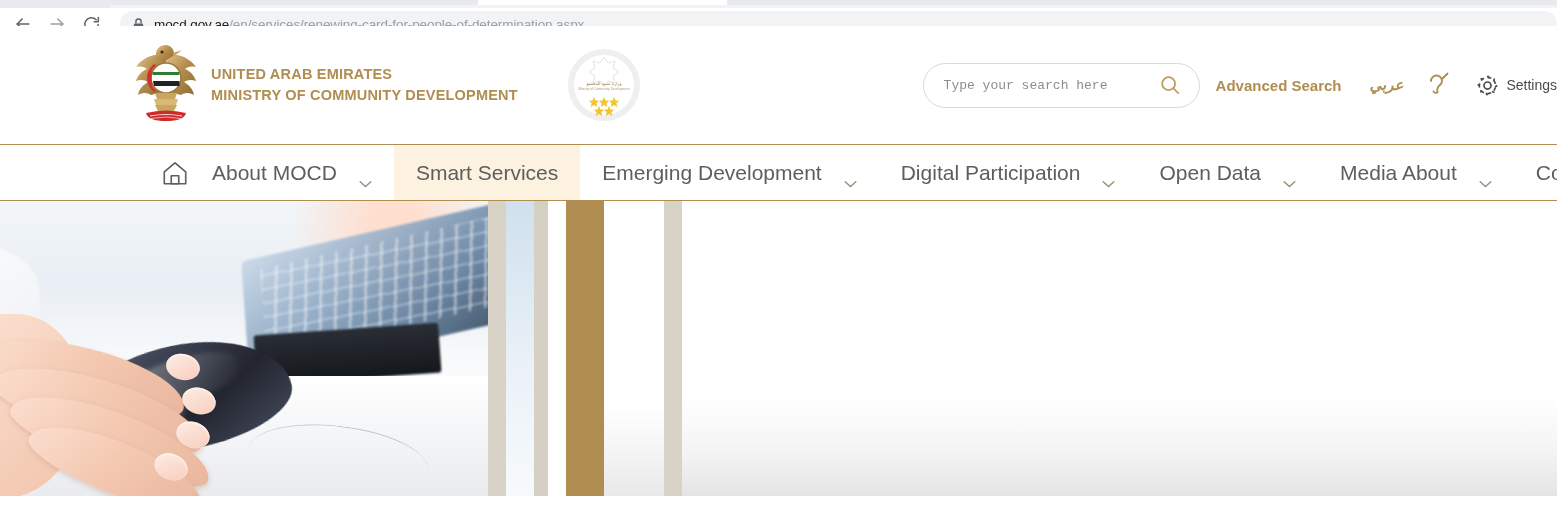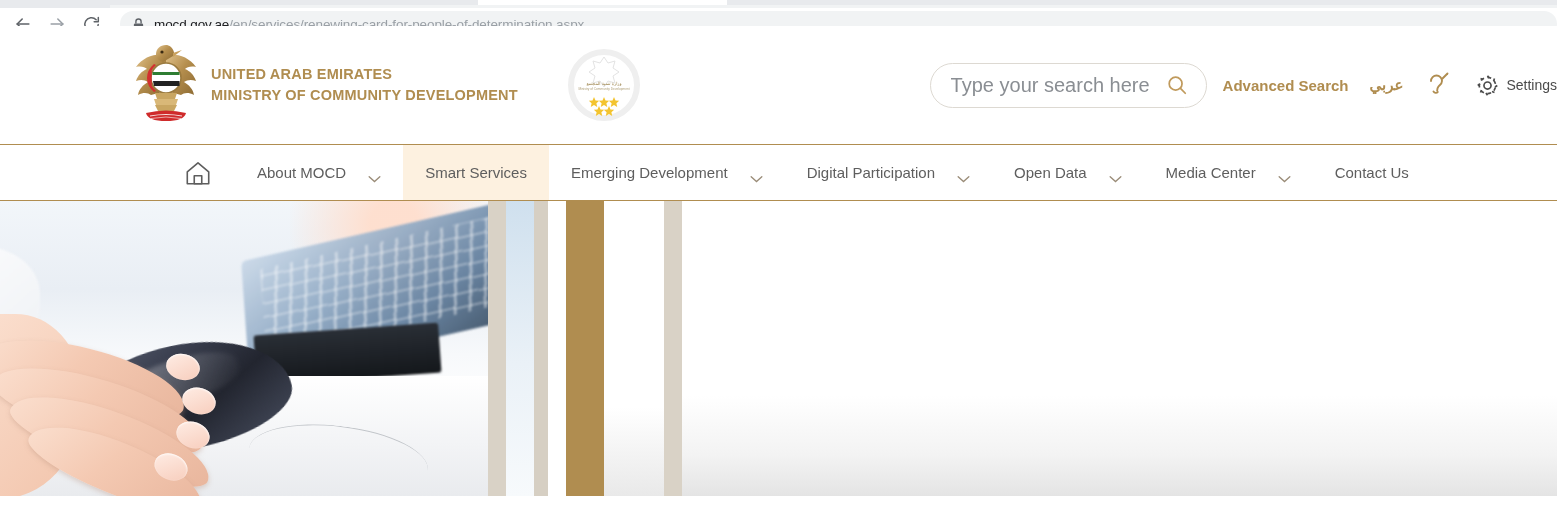--- a/index.html
+++ b/index.html
@@ -83,33 +83,33 @@
     display:flex; align-items:center;
   }
   .searchbox {
     width:277px; height:45px;
     border:1px solid #ddd9d2; border-radius:23px;
     display:flex; align-items:center; padding:0 18px 0 20px;
     background:#fff;
   }
   .searchbox input {
     border:none; outline:none; background:transparent;
-    font-family:Liberation Sans, sans-serif;
-    font-size:20px; color:#5f6368; flex:1 1 auto; min-width:0;
+    font-family:Liberation Mono, monospace;
+    font-size:13px; color:#5f6368; flex:1 1 auto; min-width:0;
   }
   .searchbox input::placeholder { color:#8a8e93; }
   .search-ico { width:22px; height:22px; flex:0 0 auto; }
 
   .adv-search {
     margin-left:16px; color:#b08d50; font-weight:bold; font-size:15px;
     white-space:nowrap; cursor:pointer;
   }
   .lang-ar {
-    margin-left:21px; color:#b08d50; font-weight:bold; font-size:15px;
-    white-space:nowrap; cursor:pointer;
+    margin-left:28px; color:#b08d50; font-weight:bold; font-size:15px;
+    white-space:nowrap; cursor:pointer;font-style:italic;
   }
   .ear-ico { margin-left:22px; width:26px; height:28px; flex:0 0 auto; cursor:pointer; }
   .gear-wrap { margin-left:24px; display:flex; align-items:center; cursor:pointer; }
   .gear-ico { width:25px; height:25px; flex:0 0 auto; }
   .settings-label {
     margin-left:6px; font-size:14px; color:#4b4b4b; white-space:nowrap;
   }
 
   
   .navbar {
@@ -121,21 +121,21 @@
     position:relative;
   }
   .nav-home {
     width:75px; margin-left:160px;
     display:flex; align-items:center; justify-content:center; cursor:pointer;
   }
   .home-ico { width:30px; height:30px; }
   .nav-item {
     display:flex; align-items:center; justify-content:center;
     padding:0 22px; cursor:pointer; white-space:nowrap;
-    font-size:15px; color:#5e5e5e; gap:22px;
+    font-size:21px; color:#5e5e5e; gap:22px;
   }
   .nav-item.active { background:#fdf1e0; }
   .nav-item .caret { width:13px; height:8px; flex:0 0 auto; }
 
   
   .hero {
     position:relative; width:100%; height:295px; overflow:hidden;
     background:#ffffff;
   }
   .hero-photo {
@@ -422,21 +422,21 @@
       <div class="nav-item">
         <span>Open Data</span>
         <span class="caret">
           <svg width="13" height="8" viewBox="0 0 14 9" fill="none" stroke="#9a8c78" stroke-width="1.5" stroke-linecap="round">
               <polyline points="1,2 7,7.4 13,2"></polyline>
             </svg>
         </span>
       </div>
 
       <div class="nav-item">
-        <span>Media Center</span>
+        <span>Media About</span>
         <span class="caret">
           <svg width="13" height="8" viewBox="0 0 14 9" fill="none" stroke="#9a8c78" stroke-width="1.5" stroke-linecap="round">
               <polyline points="1,2 7,7.4 13,2"></polyline>
             </svg>
         </span>
       </div>
 
       <div class="nav-item">
         <span>Contact Us</span>
       </div>

